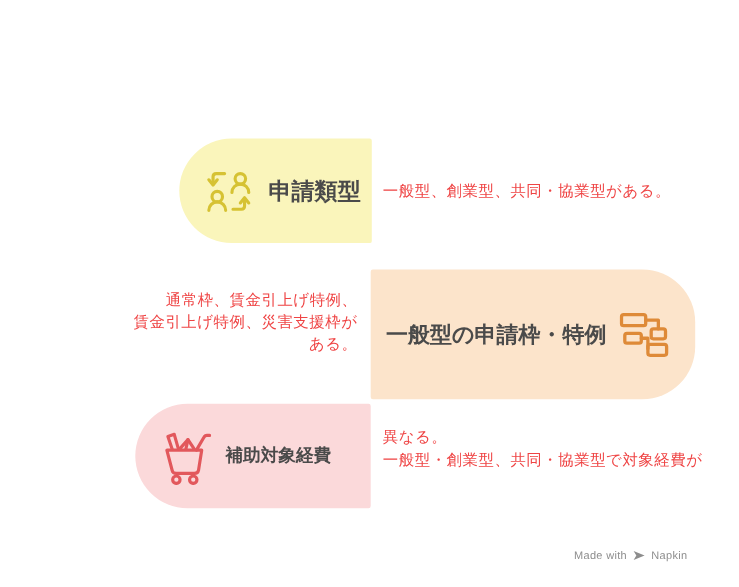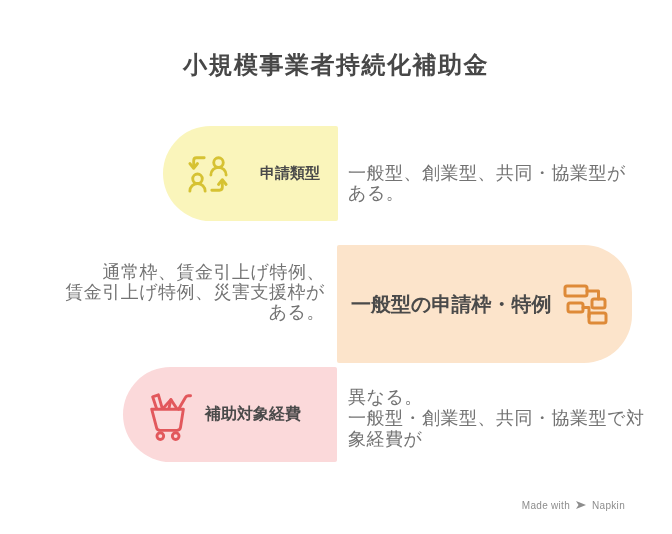--- a/index.html
+++ b/index.html
@@ -21,48 +21,47 @@
     box-sizing:border-box;
   }
   .card-left{border-radius:48px 2px 2px 48px;}
   .card-right{border-radius:2px 48px 48px 2px;}
   .card1{left:163px;top:126px;width:175px;height:95px;background:#FAF5BB;padding-left:24px;}
   .card2{left:337px;top:245px;width:295px;height:118px;background:#FCE4CB;padding-left:14px;}
   .card3{left:123px;top:367px;width:214px;height:95px;background:#FBD9DA;padding-left:21px;}
   .card-label{
     font-weight:bold;color:#4A4A4A;white-space:nowrap;
   }
-  .card1 .card-label{font-size:15px;margin-left:31px;}
+  .card1 .card-label{font-size:21px;margin-left:15px;}
   .card2 .card-label{font-size:20px;}
   .card3 .card-label{font-size:16px;margin-left:13px;font-family:Liberation Mono, monospace;}
   .card2 .icon-wrap{margin-left:12px;}
   .icon-wrap{display:flex;align-items:center;justify-content:center;flex:none;}
   .desc{
     position:absolute;
-    font-size:18px;color:#737373;
+    font-size:14px;color:#ef4444;
     line-height:20px;letter-spacing:0.5px;
   }
   .desc1{left:348px;top:163px;width:290px;text-align:left;}
   .desc2{left:58px;top:262px;width:267px;text-align:right;}
   .desc3{left:348px;top:387px;width:300px;text-align:left;line-height:21px;}
   .watermark{
     position:absolute;right:47px;top:499px;
     display:flex;align-items:center;gap:4px;
     font-size:10px;color:#8D8D8D;letter-spacing:0.3px;
     text-decoration:none;cursor:pointer;
   }
   .watermark .icon-wrap{margin:0 1px;}
   svg{display:block;}
 </style>
 </head>
 <body>
 
 <div class="frame">
 
-  <div class="title">小規模事業者持続化補助金</div>
 
   <div class="card card-left card1">
     <span class="icon-wrap">
       <svg width="42" height="42" viewBox="0 0 44 44" fill="none" stroke="#D6C233" stroke-width="3" stroke-linecap="round" stroke-linejoin="round">
         <circle cx="33" cy="10" r="5"></circle>
         <path d="M25 23 a8 8 0 0 1 16 0"></path>
         <circle cx="11" cy="27" r="5"></circle>
         <path d="M3 40 a8 8 0 0 1 16 0"></path>
         <path d="M18 5 H10 Q7 5 7 8 V15"></path>
         <path d="M3 11 L7 16 L11 11"></path>

